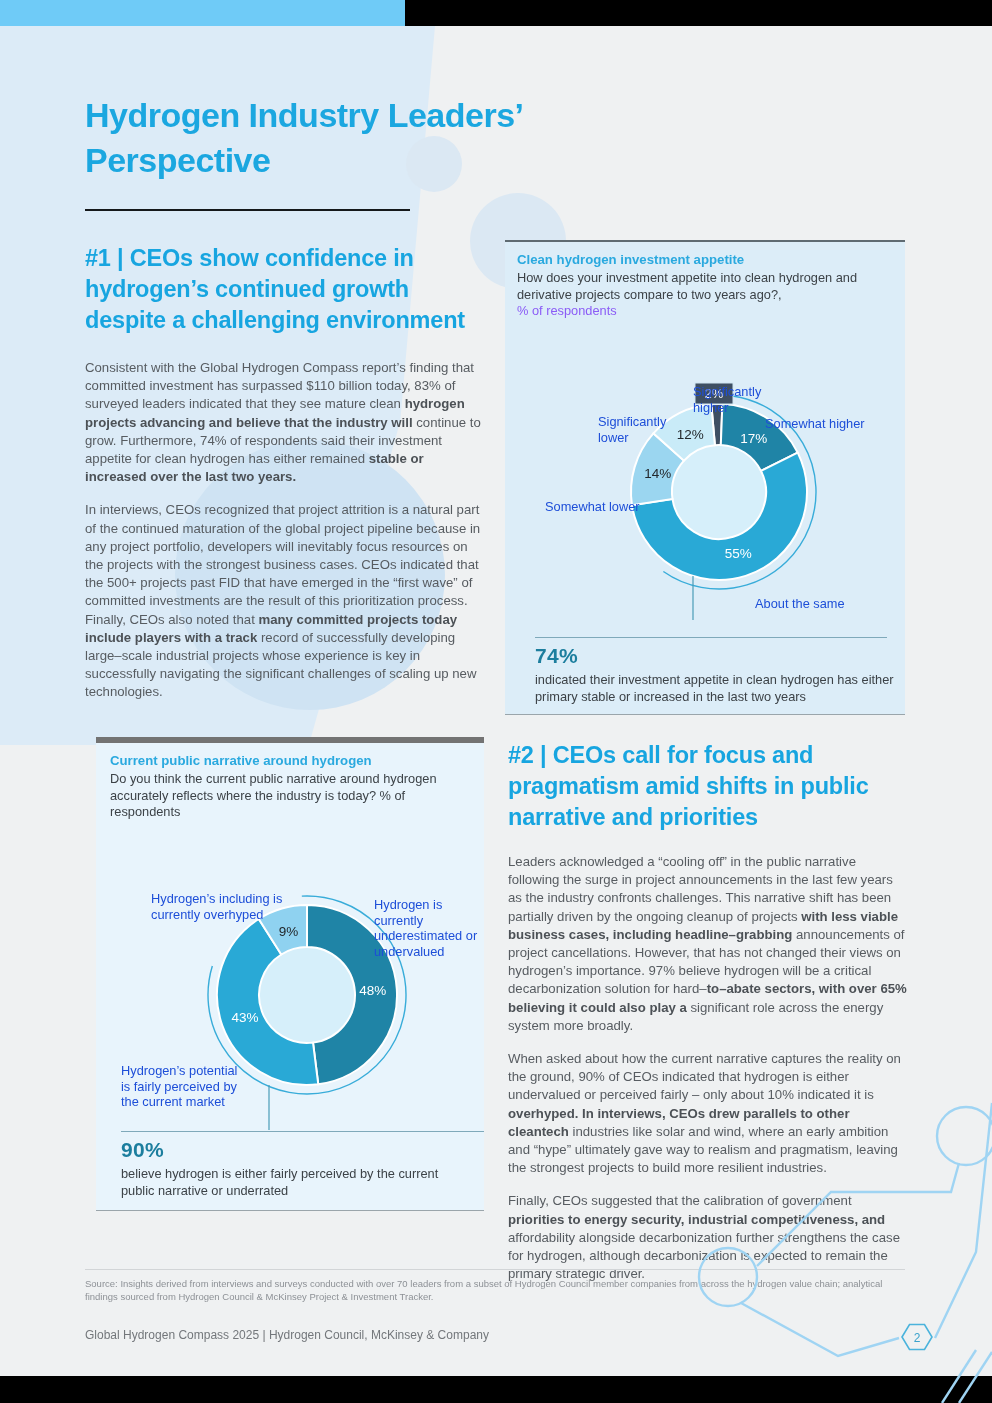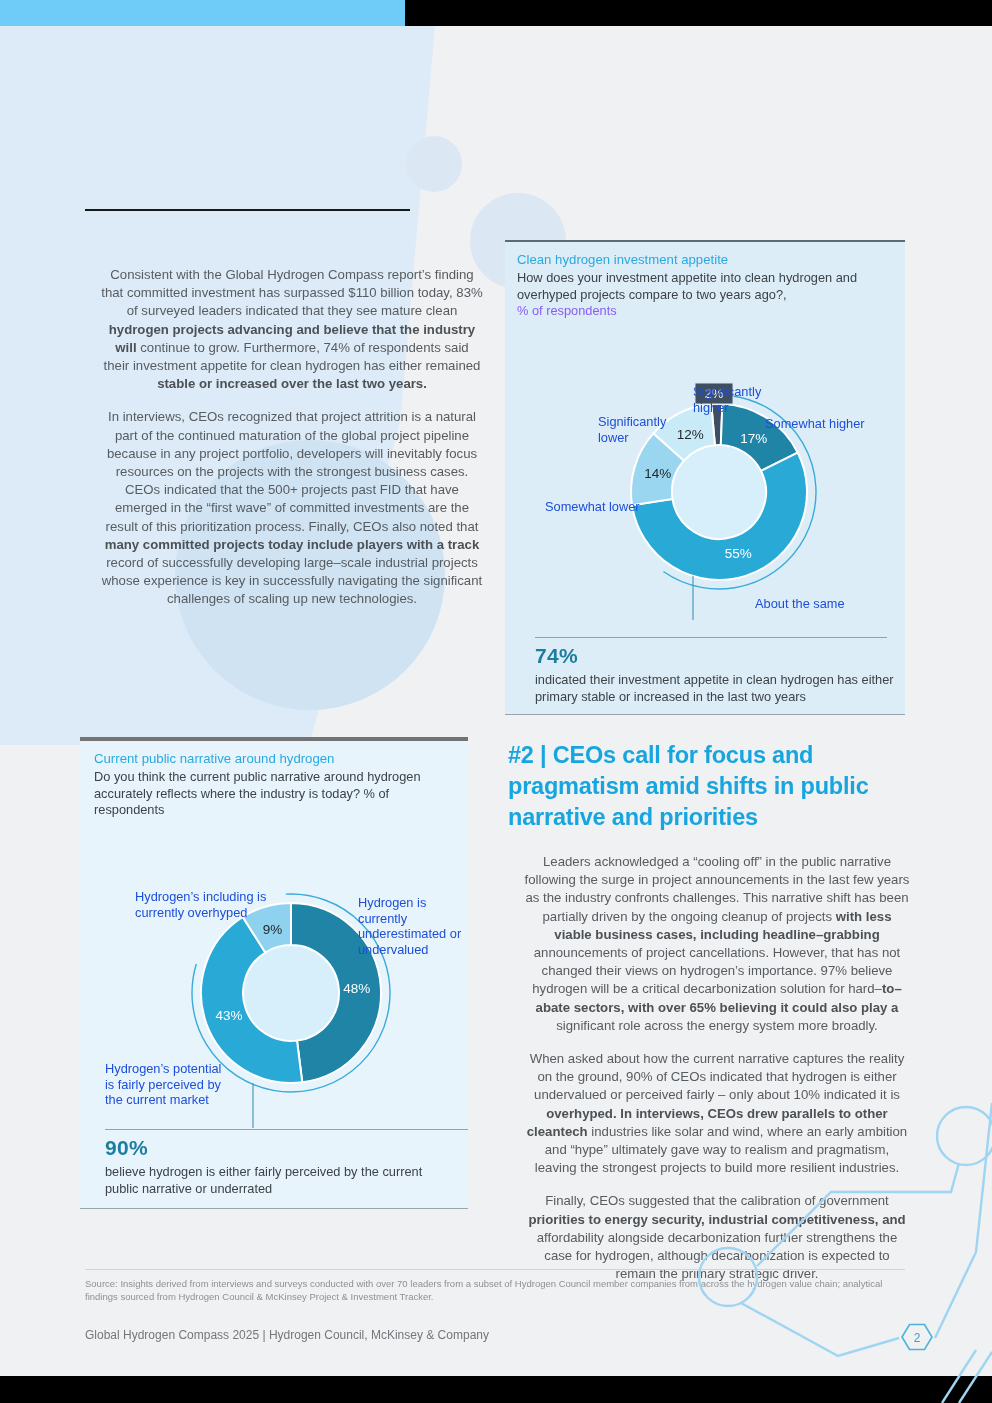--- a/index.html
+++ b/index.html
@@ -14,33 +14,33 @@
   #topbar-blue{position:absolute;left:0;top:0;width:405px;height:26px;background:#6fcbf7;z-index:4;}
   #topbar-black{position:absolute;left:405px;top:0;width:587px;height:26px;background:#000;z-index:4;}
   #bottombar{position:absolute;left:0;top:1376px;width:992px;height:27px;background:#000;z-index:4;}
   #deco-lines{z-index:6;}
   #title{position:absolute;left:85px;top:93px;width:540px;z-index:3;
          font-size:34px;font-weight:bold;line-height:45px;color:#1ba7e0;letter-spacing:-.5px;}
   #title-rule{position:absolute;left:85px;top:209px;width:325px;height:2px;background:#15181b;z-index:3;}
   .sec-heading{font-size:23.5px;font-weight:bold;line-height:31px;color:#17a5e0;letter-spacing:-.2px;}
   #sec1{position:absolute;left:85px;top:243px;width:398px;z-index:3;}
   #sec1 .paras{margin-top:23px;}
-  .para{font-size:13.2px;line-height:18.2px;color:#575c61;margin:0 0 15px 16px;text-align:center;}
+  .para{font-size:13.2px;line-height:18.2px;color:#575c61;margin:0 0 15px 0;}
   .para .b{font-weight:bold;color:#4c5156;}
   #sec2{position:absolute;left:508px;top:740px;width:402px;z-index:3;}
   #sec2 .paras{margin-top:20px;}
   
   .panel{position:absolute;z-index:2;}
   #panel1{left:505px;top:240px;width:400px;height:472px;background:#dcedf8;
           border-top:2px solid #5f6b72;border-bottom:1px solid #9aa5ab;}
-  #panel2{left:80px;top:737px;width:388px;height:467px;background:#e8f4fc;
-          border-top:4px solid #737373;border-bottom:1px solid #9aa5ab;}
+  #panel2{left:96px;top:737px;width:388px;height:467px;background:#e8f4fc;
+          border-top:6px solid #737373;border-bottom:1px solid #9aa5ab;}
   .panel-pad{position:absolute;left:12px;top:10px;width:376px;}
   #panel2 .panel-pad{left:14px;width:360px;}
-  .panel-title{font-size:13.2px;font-weight:normal;color:#2aa9df;margin:0 0 3px 0;}
+  .panel-title{font-size:13.2px;font-weight:bold;color:#2aa9df;margin:0 0 3px 0;}
   .panel-question{font-size:12.8px;line-height:16.5px;color:#3c4247;}
   .panel-unit{font-size:12.8px;line-height:16.5px;color:#8b5cf6;}
   .chart-svg{position:absolute;left:0;top:0;}
   .cat{position:absolute;font-size:12.8px;line-height:15.5px;color:#1d4ed8;margin-top:32px;}
   .stat-block{position:absolute;}
   .stat-rule{height:1px;background:#7fa9ba;margin-bottom:6px;}
   .stat-num{font-size:21px;font-weight:bold;color:#1c7e9e;letter-spacing:.3px;}
   .stat-text{font-size:12.8px;line-height:16.5px;color:#3c4247;margin-top:4px;}
   
   #footer-sep{position:absolute;left:85px;top:1269px;width:820px;height:1px;background:#d2d5d7;z-index:3;}
@@ -59,33 +59,35 @@
     <div class="blob-left"></div>
     <div class="soft-circle" style="left:470px;top:193px;width:96px;height:96px;background:#dbe8f3;"></div>
     <div class="soft-circle" style="left:406px;top:136px;width:56px;height:56px;background:#dbe8f3;"></div>
     <div class="soft-circle" style="left:175px;top:440px;width:270px;height:270px;background:#cfe3f3;"></div>
   </div>
 
   <div id="topbar-blue"></div>
   <div id="topbar-black"></div>
   <div id="bottombar"></div>
 
+  <div id="title">Hydrogen Industry Leaders’ Perspective</div>
   <div id="title-rule"></div>
 
   <div id="sec1">
+    <div class="sec-heading">#1 | CEOs show confidence in hydrogen’s continued growth despite a challenging environment</div>
     <div class="paras">
       <p class="para"><span>Consistent with the Global Hydrogen Compass report’s finding that committed investment has surpassed $110 billion today, 83% of surveyed leaders indicated that they see mature clean </span><span class="b">hydrogen projects advancing and believe that the industry will </span><span>continue to grow. Furthermore, 74% of respondents said their investment appetite for clean hydrogen has either remained </span><span class="b">stable or increased over the last two years.</span></p>
       <p class="para"><span>In interviews, CEOs recognized that project attrition is a natural part of the continued maturation of the global project pipeline because in any project portfolio, developers will inevitably focus resources on the projects with the strongest business cases. CEOs indicated that the 500+ projects past FID that have emerged in the “first wave” of committed investments are the result of this prioritization process. Finally, CEOs also noted that </span><span class="b">many committed projects today include players with a track </span><span>record of successfully developing large–scale industrial projects whose experience is key in successfully navigating the significant challenges of scaling up new technologies.</span></p>
     </div>
   </div>
 
   <div class="panel" id="panel1">
     <div class="panel-pad">
       <div class="panel-title">Clean hydrogen investment appetite</div>
-      <div class="panel-question">How does your investment appetite into clean hydrogen and overhyped projects compare to two years ago?,</div>
+      <div class="panel-question">How does your investment appetite into clean hydrogen and derivative projects compare to two years ago?,</div>
       <div class="panel-unit">% of respondents</div>
     </div>
     <div class="stat-block" style="left:30px;top:395px;width:352px;">
       <div class="stat-rule"></div>
       <div class="stat-num">74%</div>
       <div class="stat-text" style="width:362px;">indicated their investment appetite in clean hydrogen has either primary stable or increased in the last two years</div>
     </div>
   <svg class="chart-svg" width="400" height="472">
         <circle cx="214" cy="250" r="49" fill="#d6effa"></circle>
         <path d="M227.49979079312635,153.94399733206768A97,97 0 1 1 158.36308567394855,329.4577482960322" fill="none" stroke="#38acd9" stroke-width="1.4"></path>

